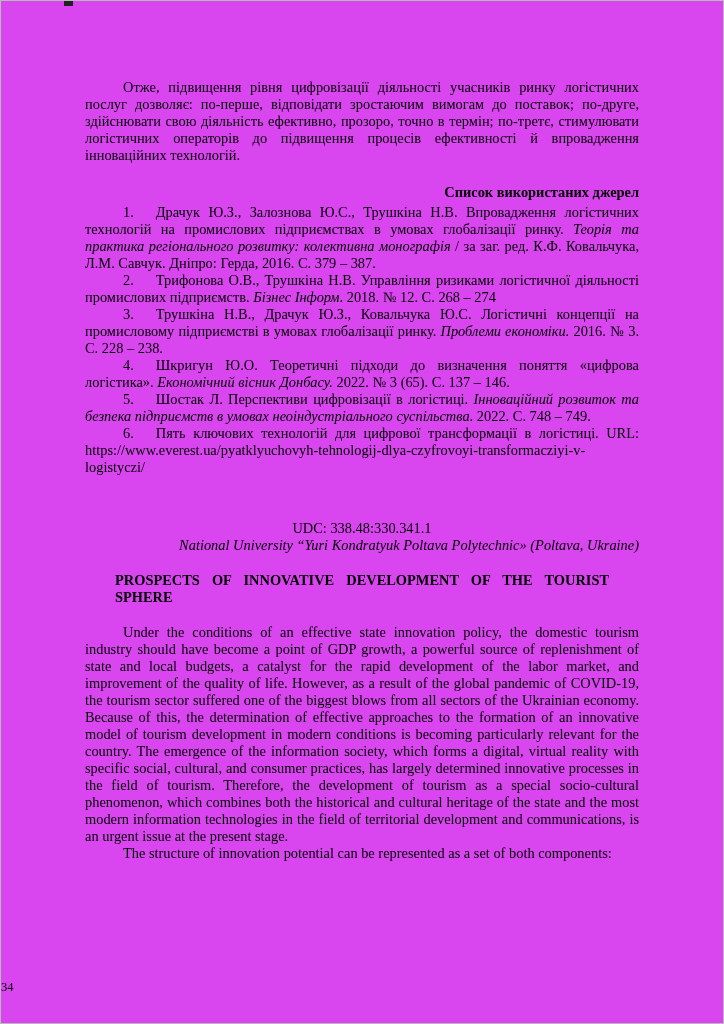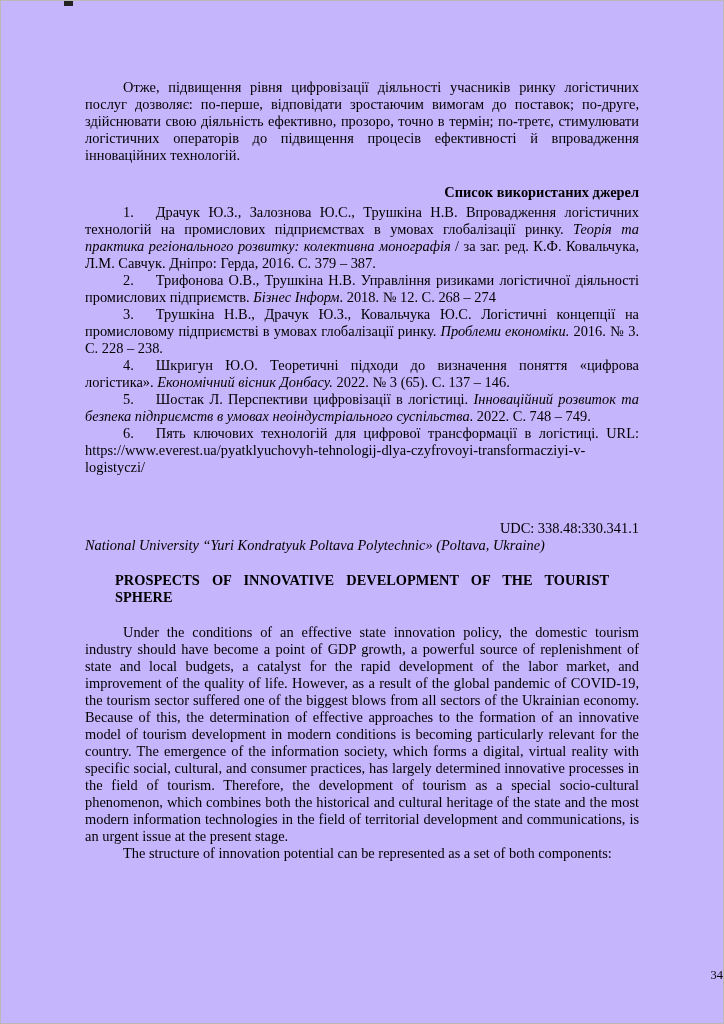--- a/index.html
+++ b/index.html
@@ -1,21 +1,21 @@
 <!DOCTYPE html>
 <html lang="uk"><head>
 <meta charset="utf-8">
 <style>
   html, body { margin: 0; padding: 0; background: #ffffff; }
   .page {
     position: relative;
     width: 724px;
     height: 1024px;
     box-sizing: border-box;
-    background: #c4b5fd;
+    background: #d946ef;
     border: 1px solid #b9b9b9;
     font-family: "Liberation Serif", "DejaVu Serif", serif;
     font-size: 14.4px;
     line-height: 17px;
     color: #000000;
     overflow: hidden;
   }
   .artifact {
     position: absolute;
     top: 0; left: 63px;
@@ -36,35 +36,35 @@
   }
   .ref {
     text-indent: 38px;
     overflow-wrap: break-word;
   }
   .ref-num { padding-right: 22px; }
   .it { font-style: italic; }
   .udc {
     margin-top: 44px;
     text-indent: 0;
-    text-align: right;
+    text-align: center;
   }
   .author-line { text-align: center; text-indent: 0; }
-  .affiliation-line { text-align: left; text-indent: 0; font-style: italic; font-family: Liberation Serif, serif; }
+  .affiliation-line { text-align: right; text-indent: 0; font-style: italic; font-family: Liberation Serif, serif; }
   .article-title {
     margin: 18px 30px 18px 30px;
     font-weight: bold;
     text-indent: 0;
   }
   .para { text-indent: 38px; }
   .page-number {
     position: absolute;
     left: 0; right: 0;
-    bottom: 39px;
-    text-align: right;
+    bottom: 27px;
+    text-align: left;
     font-size: 12.5px;
   }
 </style>
 </head>
 <body>
 
 <div class="page">
   <div class="artifact"></div>
 
   <div class="content">

